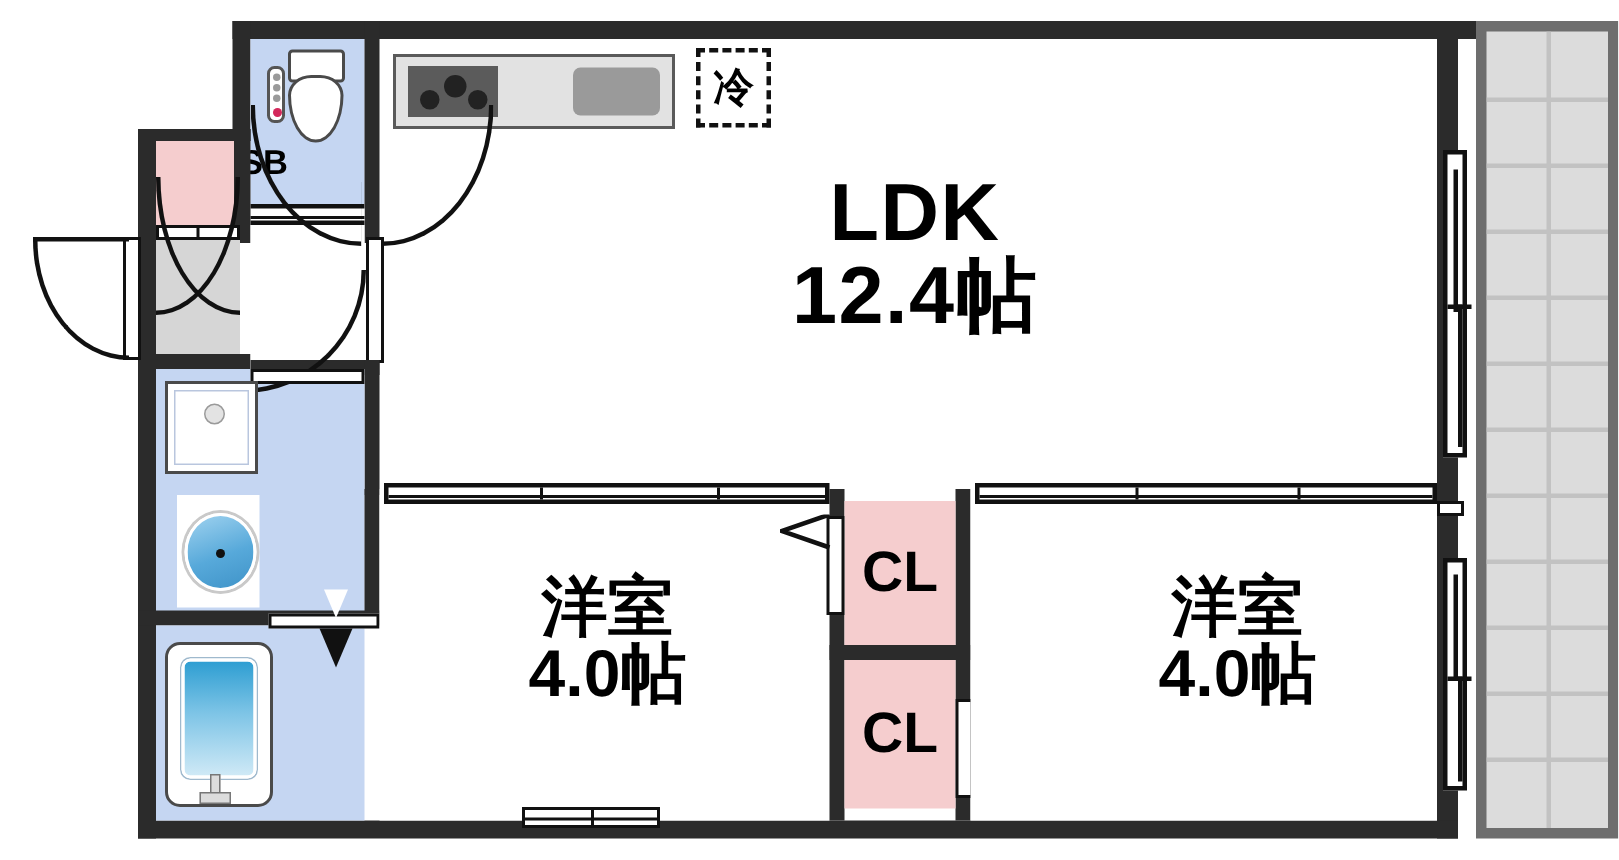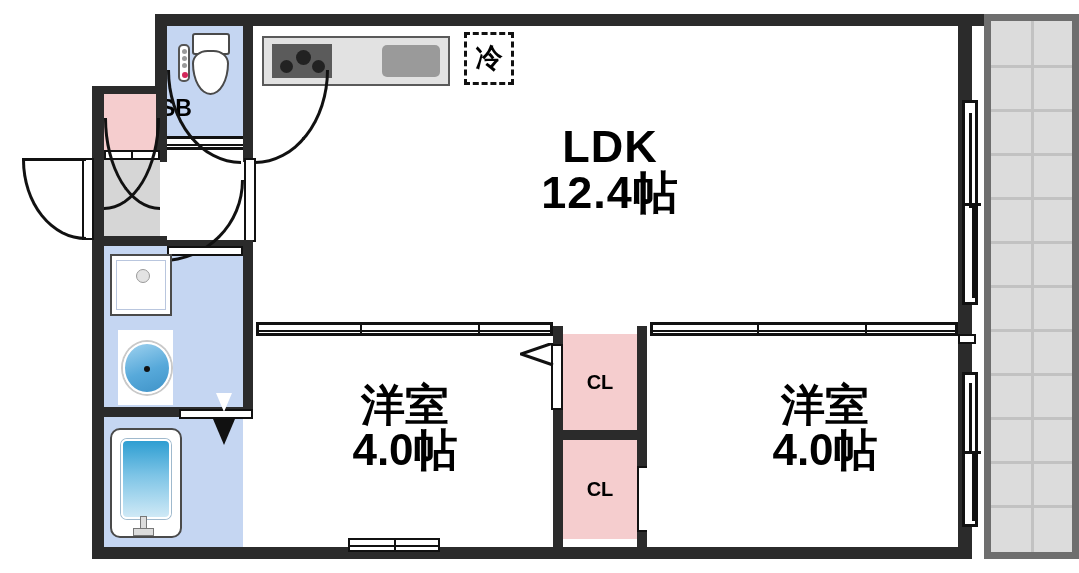--- a/index.html
+++ b/index.html
@@ -15,23 +15,23 @@
   .fill-water{background:#c5d6f2;}
   .fill-pink{background:#f5cdce;}
   .fill-gray{background:#d6d6d6;}
   .fill-balcony{background:#dcdcdc;}
   .balcony-frame{background:#6e6e6e;}
 
   
   .label{display:flex;align-items:center;justify-content:center;
          color:#000;font-weight:bold;line-height:1.02;text-align:center;
          white-space:pre-line;}
-  .lbl-ldk{font-size:45px;letter-spacing:1px;}
+  .lbl-ldk{font-size:54px;letter-spacing:1px;}
   .lbl-room{font-size:44px;letter-spacing:0px;}
-  .lbl-cl{font-size:20px;}
+  .lbl-cl{font-size:38px;}
   .lbl-sb{font-size:23px;}
   .lbl-genkan{font-size:27px;}
   .lbl-fridge{font-size:27px;}
 
   
   .kitchen-counter{background:#e2e2e2;border:2px solid #5a5a5a;}
   .stove{background:#5b5b5b;}
   .burner{background:#222;border-radius:50%;position:absolute;}
   .sink-basin{background:#9a9a9a;border-radius:5px;}
   .fridge-box{border:3px dashed #111;background:#fff;}

